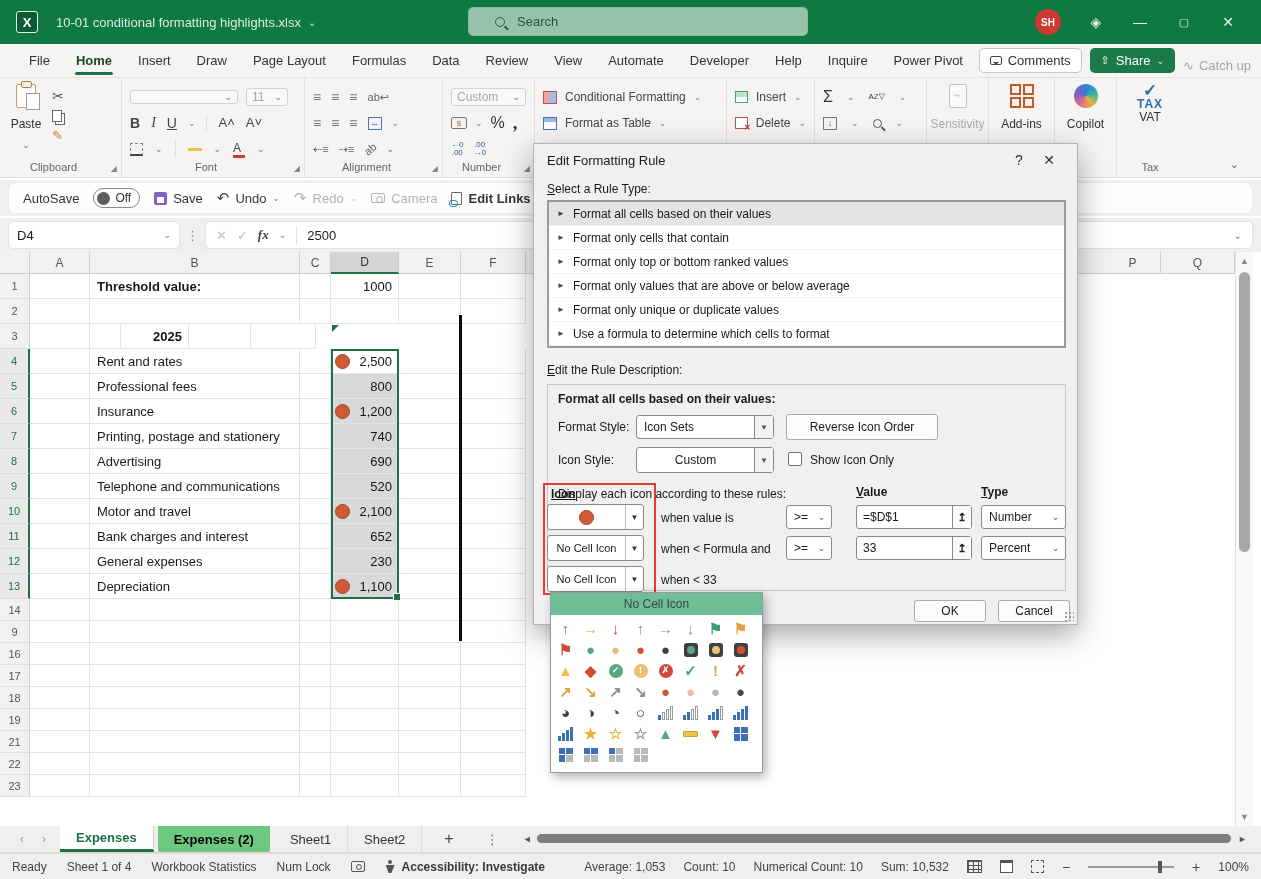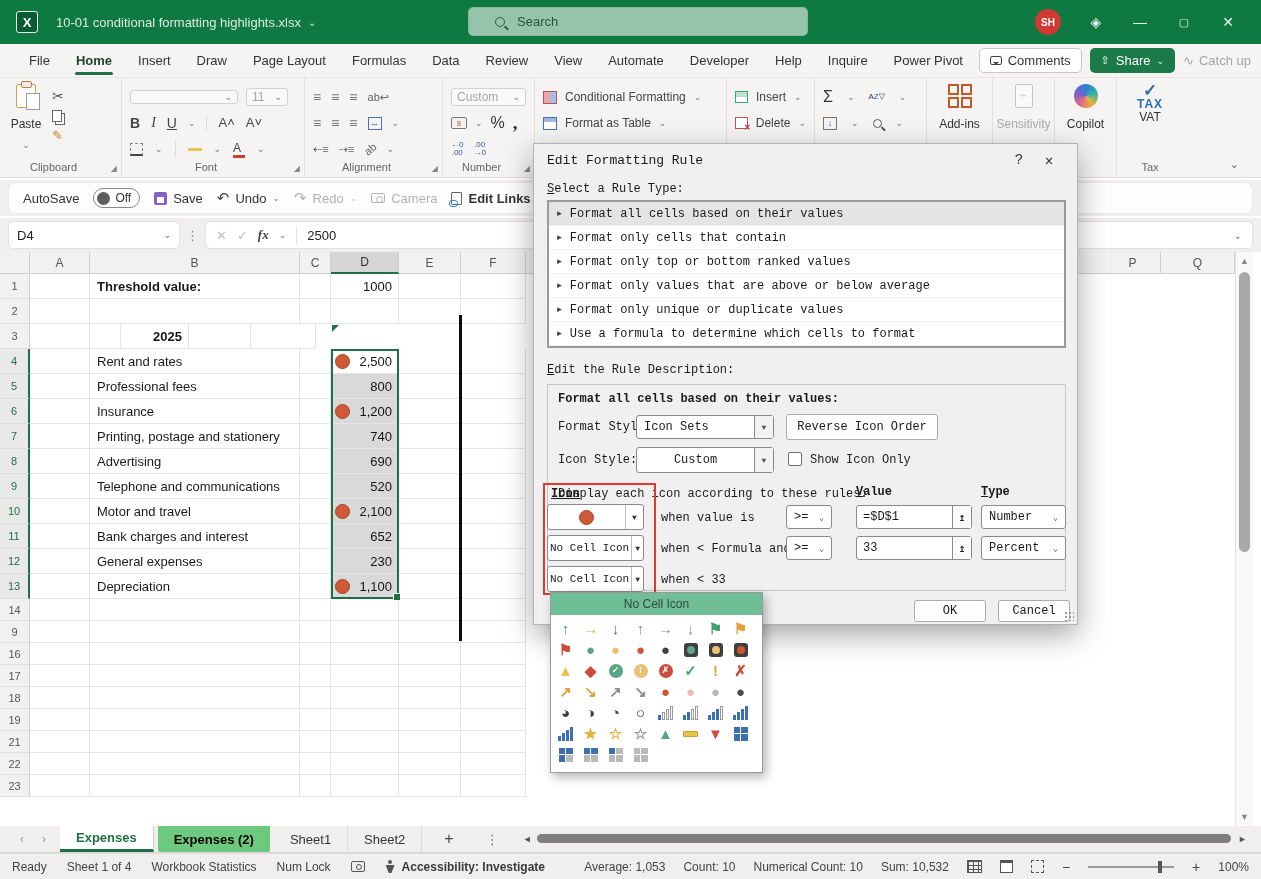--- a/index.html
+++ b/index.html
@@ -21,21 +21,21 @@
   .avatar { width:26px; height:26px; border-radius:50%; background:#ce3a32; color:#fff; font-size:10px; font-weight:bold; display:flex; align-items:center; justify-content:center; }
   .gem { color:#dff; font-size:15px; }
   .winbtn { color:#eaf4ee; font-size:14px; width:18px; text-align:center; }
   .winbtn.max { font-size:11px; }
   
   .menubar { position:absolute; left:0; top:44px; width:1261px; height:34px; background:#f6f4f3; display:flex; align-items:center; border-bottom:1px solid #e7e5e3; }
   .mtabs { display:flex; align-items:center; margin-left:18px; gap:4px; }
   .mtab { padding:6px 11px; font-size:13px; color:#333; position:relative; cursor:default; white-space:nowrap; }
   .mtab.active { font-weight:bold; color:#1e442e; }
   .mtab.active::after { content:""; position:absolute; left:10px; right:10px; bottom:-1px; height:3px; background:#1e7145; border-radius:2px; }
-  .menu-right { position:absolute; right:10px; display:flex; align-items:center; gap:8px; }
+  .menu-right { position:absolute; right:10px; display:flex; align-items:flex-end; gap:8px; }
   .comments-btn { display:flex; align-items:center; gap:6px; background:#fff; border:1px solid #c8c6c4; border-radius:5px; padding:4px 10px; font-size:13px; color:#333; }
   .bubble { width:12px; height:9px; border:1.3px solid #444; border-radius:2px; position:relative; }
   .bubble::after { content:""; position:absolute; left:2px; bottom:-4px; border:3px solid transparent; border-top-color:#444; }
   .share-btn { display:flex; align-items:center; gap:6px; background:#1a7a48; color:#fff; border-radius:5px; padding:5px 11px; font-size:13px; }
   .share-ic { font-size:11px; }
   .catchup { color:#a6a4a2; font-size:13px; display:flex; gap:5px; align-items:center; }
   
   .ribbon { position:absolute; left:0; top:78px; width:1261px; height:100px; background:#f6f4f3; border-bottom:1px solid #e1dfdd; display:flex; }
   .rgroup { position:relative; height:100%; border-right:1px solid #e3e1df; padding-top:6px; }
   .glabel { position:absolute; bottom:4px; left:0; right:14px; text-align:center; font-size:11px; color:#666; }
@@ -153,21 +153,21 @@
   .acc-ic::after { content:""; position:absolute; left:1px; top:5px; width:9px; height:8px; background:#555; clip-path:polygon(0 0,100% 0,65% 100%,35% 100%); }
   .sb-right { margin-left:auto; display:flex; align-items:center; gap:18px; }
   .view-ic { width:15px; height:13px; border:1.2px solid #555; }
   .view-ic.grid { background:linear-gradient(#555 1px,transparent 1px),linear-gradient(90deg,#555 1px,transparent 1px); background-size:5px 4px; }
   .view-ic.page { background:linear-gradient(#555 2px,#fff 2px); width:13px; }
   .view-ic.brk { border-style:dashed; width:13px; }
   .zoomtrack { width:86px; height:2px; background:#9a9a9a; position:relative; }
   .zoomthumb { position:absolute; left:70px; top:-5px; width:4px; height:12px; background:#555; }
   .zsign { font-size:14px; color:#444; }
   
-  .dialog { position:absolute; left:533px; top:143px; width:545px; height:482px; background:#f0f0f0; border:1px solid #b3b3b3; box-shadow:0 10px 28px rgba(0,0,0,.35); font-size:12px; color:#1a1a1a; z-index:50;font-family:Liberation Mono, monospace; }
+  .dialog { position:absolute; left:533px; top:143px; width:545px; height:482px; background:#f0f0f0; border:1px solid #b3b3b3; box-shadow:0 10px 28px rgba(0,0,0,.35); font-size:12px; color:#1a1a1a; z-index:50; }
   .dlg-title { height:32px; display:flex; align-items:center; padding:0 13px; font-size:13px; color:#1a1a1a; }
   .dlg-title .sp { flex:1; }
   .dlg-help { color:#333; font-size:14px; width:30px; text-align:center; }
   .dlg-close { color:#333; font-size:14px; width:30px; text-align:center; }
   .dlg-label { position:absolute; left:13px; font-size:12px; }
   .accel::first-letter { text-decoration:underline; }
   .rulelist { position:absolute; left:13px; top:56px; width:519px; height:148px; background:#fff; border:2px solid #9a9a9a; display:flex; flex-direction:column; }
   .rt-item { flex:1; display:flex; align-items:center; padding-left:8px; gap:8px; border-bottom:1px solid #f0f0f0; color:#1a1a1a; }
   .rt-item .arr { font-size:8px; color:#444; }
   .rt-item.selected { background:#e4e4e4; }
@@ -394,36 +394,36 @@
           <span class="chev">⌄</span>
       </div>
       <div class="rrow" style="gap:14px">
         <span class="filldown">↓</span>
           <span class="chev">⌄</span>
         <span class="ic-search"></span>
           <span class="chev">⌄</span>
       </div>
     </div>
 
+    <div class="rgroup" style="width:62px">
+      <div class="bigbtn gray">
+        <span class="sens-ic"></span>
+        <span>Sensitivity</span>
+      </div>
+    </div>
+
     <div class="rgroup" style="width:66px">
       <div class="bigbtn">
         <span class="addins-ic">
             <span></span>
             <span></span>
             <span></span>
             <span></span>
           </span>
         <span>Add-ins</span>
-      </div>
-    </div>
-
-    <div class="rgroup" style="width:62px">
-      <div class="bigbtn gray">
-        <span class="sens-ic"></span>
-        <span>Sensitivity</span>
       </div>
     </div>
 
     <div class="rgroup" style="width:62px">
       <div class="bigbtn">
         <span class="copilot-ic"></span>
         <span>Copilot</span>
       </div>
     </div>
 

